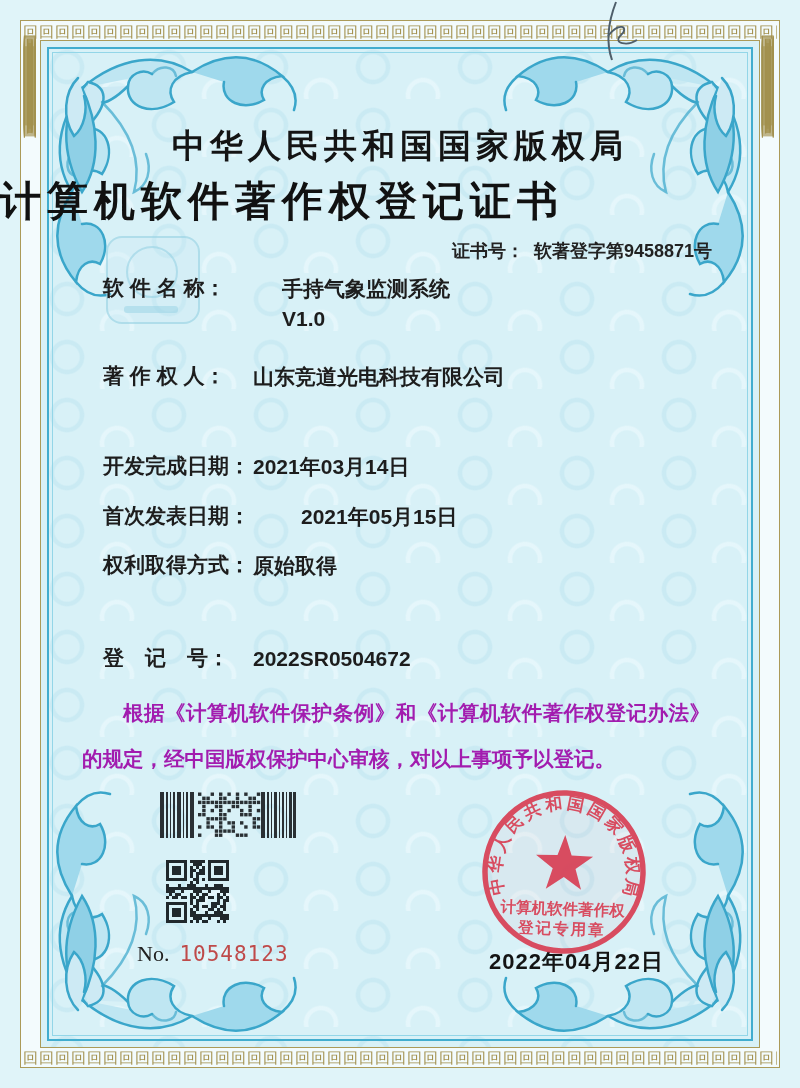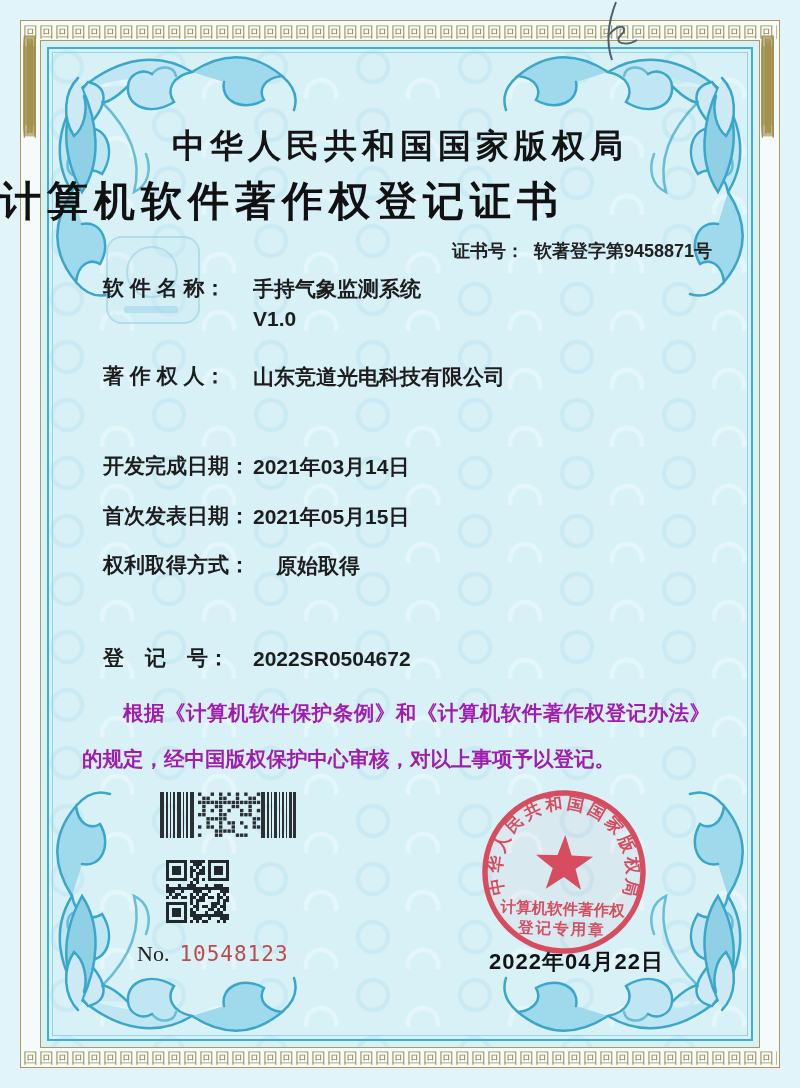--- a/index.html
+++ b/index.html
@@ -44,22 +44,22 @@
     font-size:33px;letter-spacing:5px;color:#141414;}
   .cert-title{position:absolute;left:0;right:0;top:174px;text-align:left;
     font-family:"Liberation Serif","DejaVu Serif",serif;font-weight:bold;
     font-size:41px;letter-spacing:6px;color:#111;}
   .cert-no{position:absolute;right:88px;top:239px;font-size:18px;font-weight:bold;color:#222;}
   .cert-no .lbl{margin-right:10px;}
 
   .field-row{position:absolute;left:103px;display:flex;font-size:21px;font-weight:bold;color:#1d1d1d;}
   .field-row .lbl{width:150px;flex:0 0 150px;}
   .field-row .val{margin-left:0px;line-height:30px;}
-  .row1{top:274px;} .row2{top:362px;} .row3{top:452px;} .row4{top:502px;}
-  .row5{top:551px;gap:23px;} .row6{top:598px;} .row7{top:644px;}
+  .row1{top:274px;gap:29px;} .row2{top:362px;} .row3{top:452px;} .row4{top:502px;gap:48px;}
+  .row5{top:551px;} .row6{top:598px;} .row7{top:644px;}
 
   .body-par{position:absolute;left:82px;width:628px;top:690px;
     font-size:20.5px;font-weight:bold;color:#a21caf;line-height:46px;
     text-align:justify;text-indent:2em;}
 
   .barcode{position:absolute;left:160px;top:792px;width:136px;height:46px;}
   .qrcode{position:absolute;left:166px;top:860px;width:63px;height:63px;}
 
   .serial-line{position:absolute;left:137px;top:941px;font-size:22px;
     font-family:"Liberation Serif","DejaVu Serif",serif;color:#222;}

